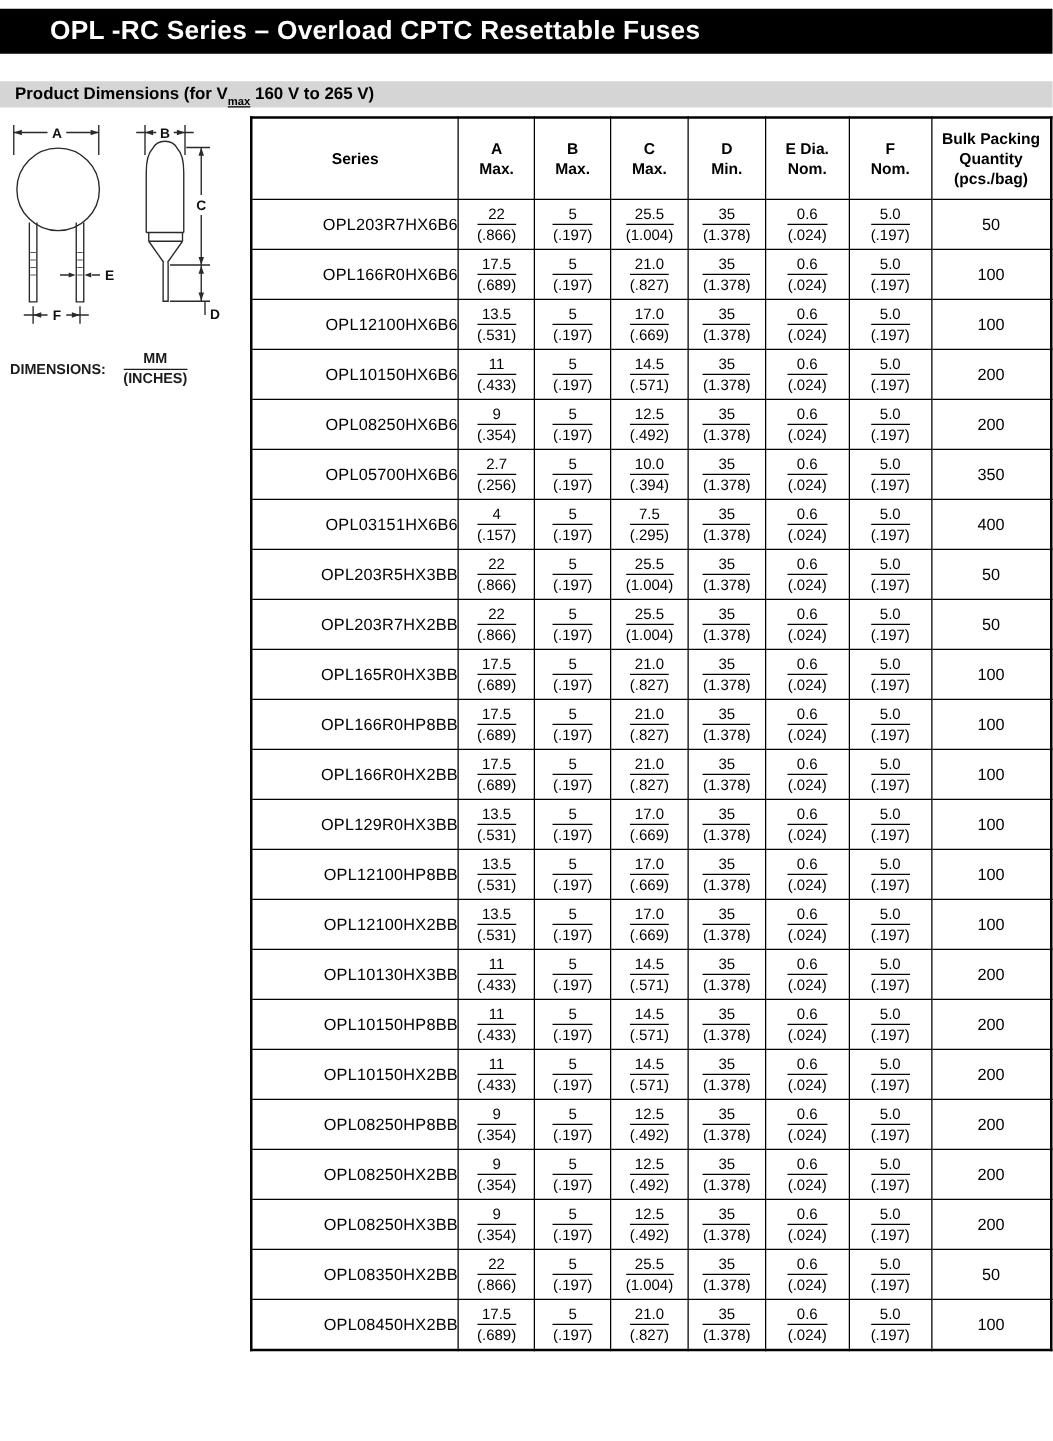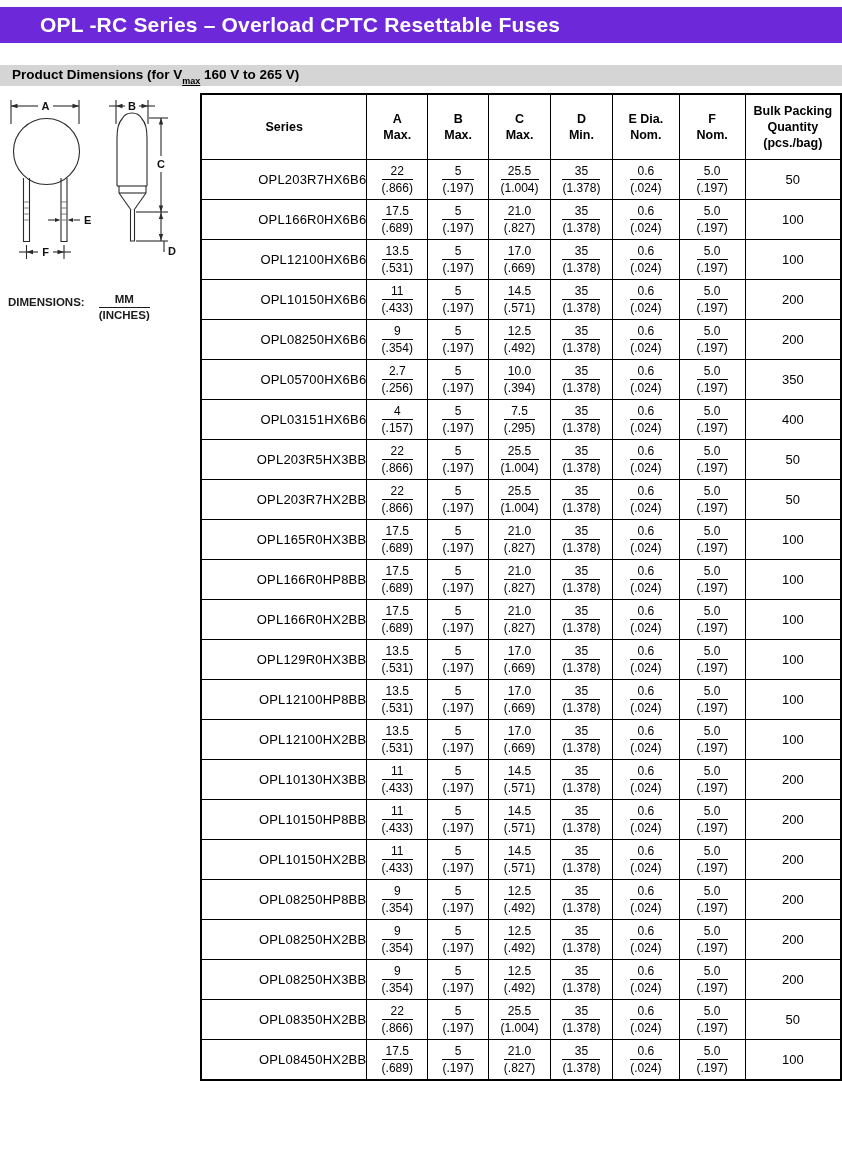--- a/index.html
+++ b/index.html
@@ -6,42 +6,42 @@
   body {
     width:842px; height:1153px;
     background:#ffffff;
     font-family:"Liberation Sans", sans-serif;
     color:#111;
     position:relative;
     overflow:hidden;
   }
   .title-bar {
     position:absolute; left:0; top:7px; width:842px; height:36px;
-    background:#6d28d9; color:#fff;
+    background:#000000; color:#fff;
     display:flex; align-items:center;
     box-sizing:border-box; padding-left:40px;
     font-size:21px; font-weight:bold; letter-spacing:.2px;
   }
   .section-bar {
     position:absolute; left:0; top:65px; width:842px; height:21px;
     background:#d5d5d5; color:#000;
     display:flex; align-items:center;
     box-sizing:border-box; padding-left:12px;
     font-size:13.5px; font-weight:bold;
   }
   .section-bar sub { font-size:9px; font-weight:bold; position:relative; top:2px;text-decoration:underline; }
   .diagram-col { position:absolute; left:8px; top:98px; width:190px; }
   .diagram-col svg { display:block; }
   .dims-note {
     margin-top:13px;
     display:flex; align-items:center; gap:14px;
     font-size:11.5px; font-weight:bold; color:#1c1c1c;
   }
   .note-frac { display:inline-block; text-align:center; line-height:1.15; }
-  .note-frac .num { display:block; border-bottom:1.2px solid #1c1c1c; padding:0 6px 1px;margin-top:12px; }
+  .note-frac .num { display:block; border-bottom:1.2px solid #1c1c1c; padding:0 6px 1px; }
   .note-frac .den { display:block; padding-top:1px; }
 
   table.dim-table {
     position:absolute; left:200px; top:93px;
     border-collapse:collapse;
     border:2px solid #000;
     table-layout:fixed;
     background:#fff;
   }
   .dim-table th, .dim-table td {

